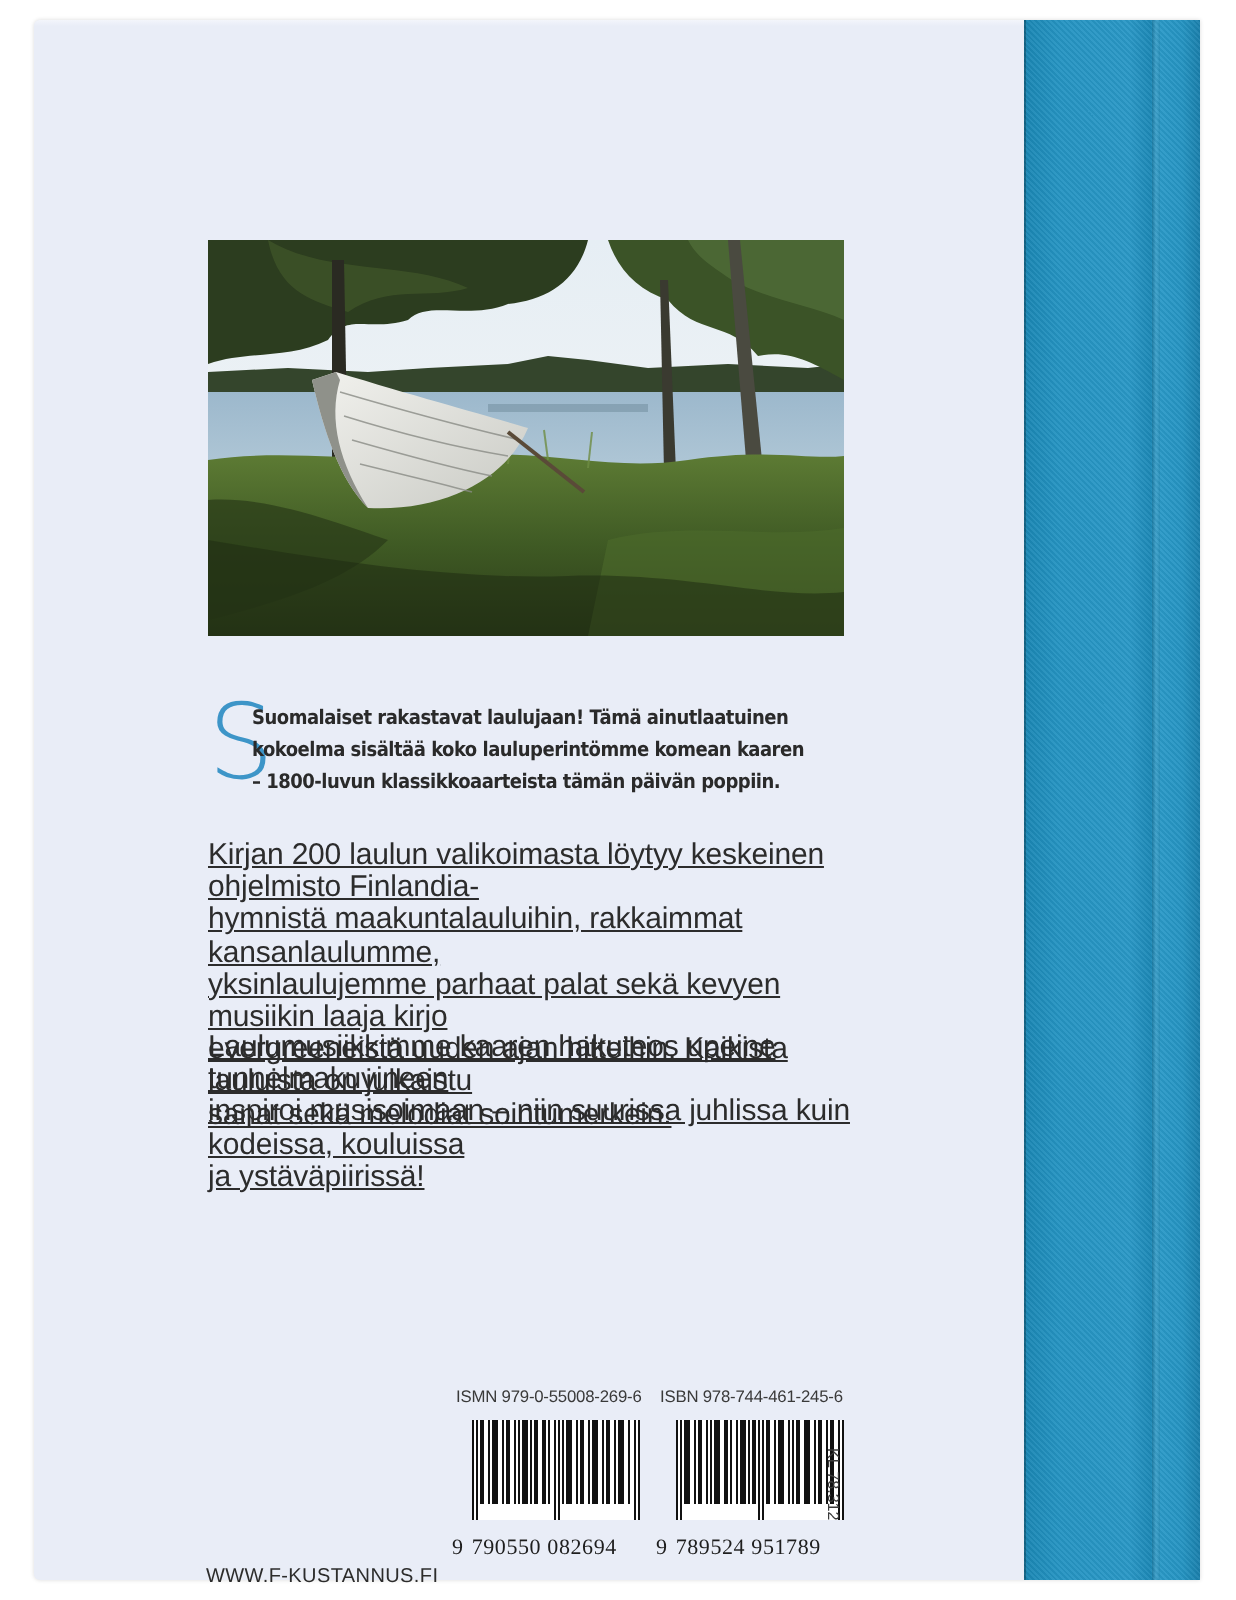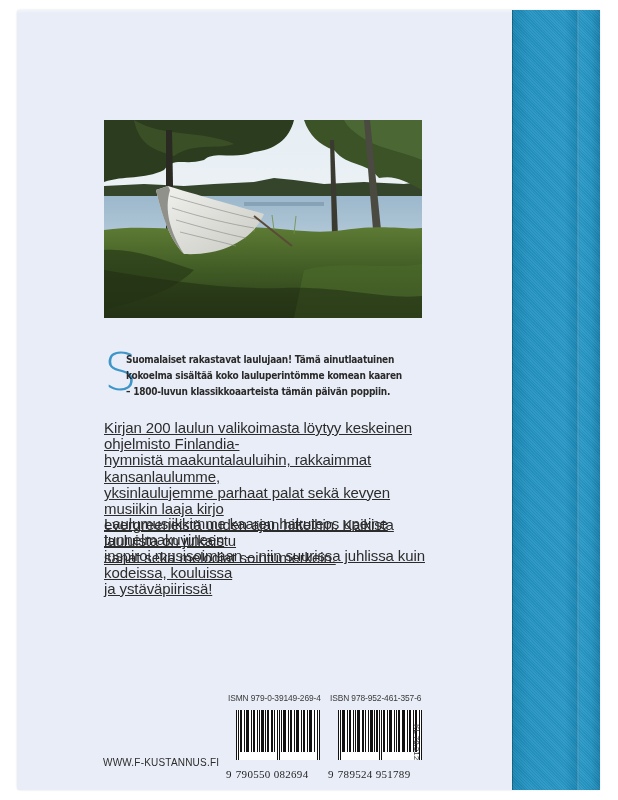--- a/index.html
+++ b/index.html
@@ -62,21 +62,21 @@
       font-family: "Liberation Sans", sans-serif;
       font-size: 15px; line-height: 16.2px;
       color: #2c2c2c; letter-spacing: -0.1px;
       white-space: pre-line;
       text-decoration: underline;
     }
     .para-1 { top: 420px; }
     .para-2 { top: 516px; }
 
     .website {
-      position: absolute; left: 103px; top: 757px;
+      position: absolute; left: 103px; top: 783px;
       font-family: "Liberation Sans", sans-serif;
       font-size: 10px; color: #2c2c2c; letter-spacing: 0.2px;
     }
 
     .barcode-block { position: absolute; }
     .barcode-label {
       position: absolute; left: 0; top: 0; white-space: nowrap;
       font-family: "Liberation Sans", sans-serif;
       font-size: 8.4px; color: #3a3a3a; letter-spacing: -0.1px;
     }
@@ -190,21 +190,21 @@
 yksinlaulujemme parhaat palat sekä kevyen musiikin laaja kirjo
 evergreeneistä uuden ajan hitteihin. Kaikista lauluista on julkaistu
 sanat sekä melodiat sointumerkein.</div>
 <div class="para para-2">Laulumusiikkimme kaaren hakuteos upeine tunnelmakuvineen
 inspiroi musisoimaan – niin suurissa juhlissa kuin kodeissa, kouluissa
 ja ystäväpiirissä!</div>
 
 <div class="website">WWW.F-KUSTANNUS.FI</div>
 
 <div class="barcode-block ismn">
-  <span class="barcode-label">ISMN 979-0-39149-269-4</span>
+  <span class="barcode-label">ISMN 979-0-55008-269-6</span>
   <div class="barcode-bars">
     <svg viewBox="0 0 84 50" preserveAspectRatio="none">
       <g fill="#111">
         <rect x="0" y="0" width="1" height="50"></rect>
           <rect x="2" y="0" width="1" height="50"></rect>
         <rect x="4" y="0" width="2" height="42"></rect>
           <rect x="8" y="0" width="1" height="42"></rect>
         <rect x="10" y="0" width="3" height="42"></rect>
           <rect x="15" y="0" width="1" height="42"></rect>
         <rect x="17" y="0" width="2" height="42"></rect>
@@ -230,21 +230,21 @@
         <rect x="78" y="0" width="1" height="42"></rect>
           <rect x="81" y="0" width="1" height="50"></rect>
         <rect x="83" y="0" width="1" height="50"></rect>
       </g>
     </svg>
   </div>
   <span class="barcode-digits"><span class="lead">9</span><span>790550 082694</span></span>
 </div>
 
 <div class="barcode-block isbn">
-  <span class="barcode-label">ISBN 978-952-461-357-6</span>
+  <span class="barcode-label">ISBN 978-744-461-245-6</span>
   <div class="barcode-bars">
     <svg viewBox="0 0 84 50" preserveAspectRatio="none">
       <g fill="#111">
         <rect x="0" y="0" width="1" height="50"></rect>
           <rect x="2" y="0" width="1" height="50"></rect>
         <rect x="4" y="0" width="3" height="42"></rect>
           <rect x="9" y="0" width="1" height="42"></rect>
         <rect x="11" y="0" width="2" height="42"></rect>
           <rect x="15" y="0" width="1" height="42"></rect>
         <rect x="17" y="0" width="1" height="42"></rect>

